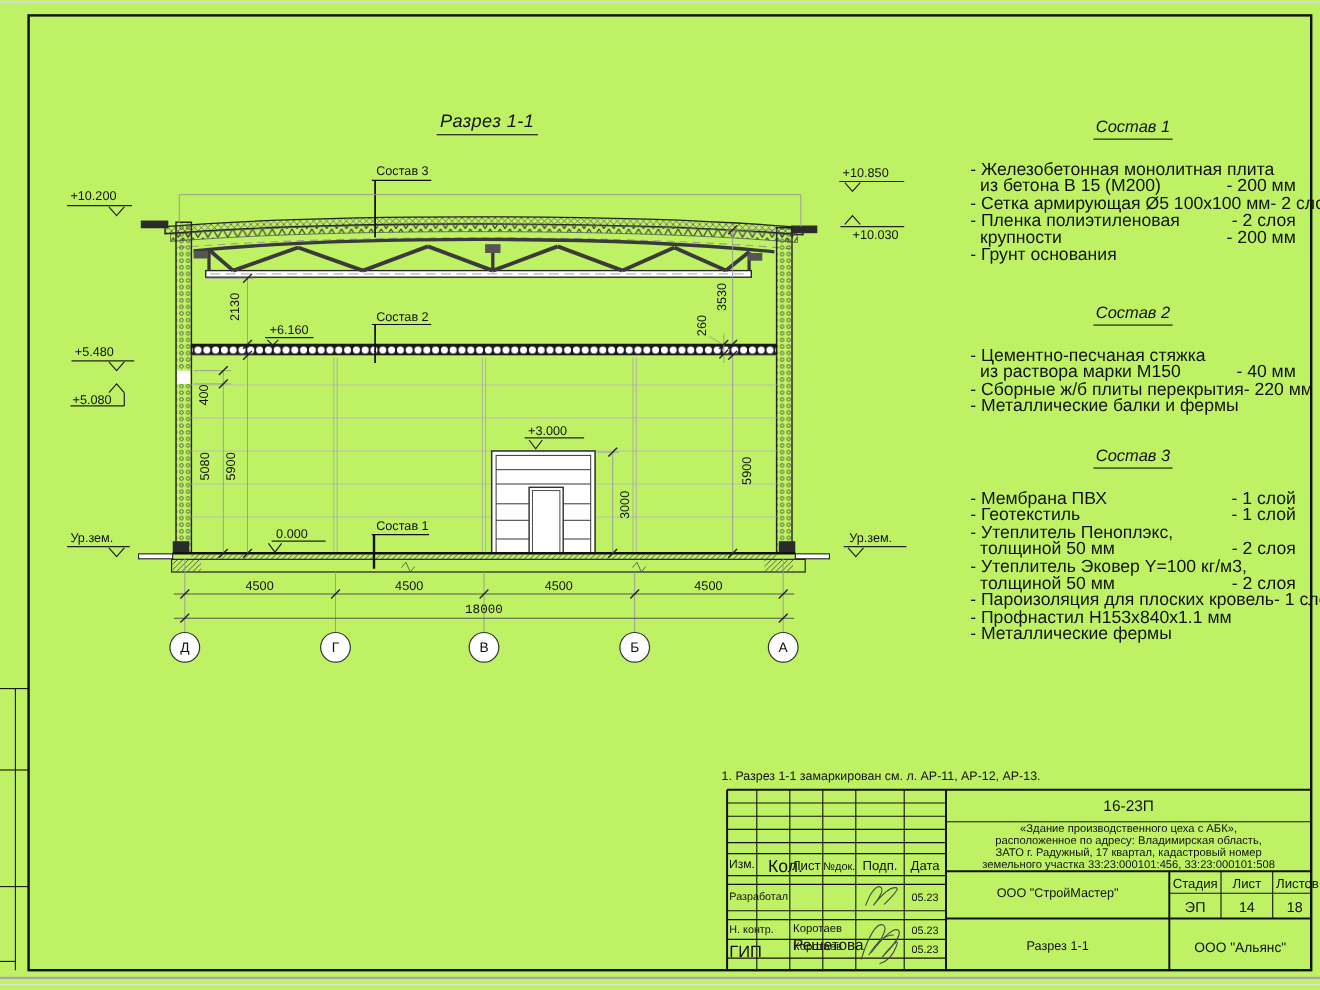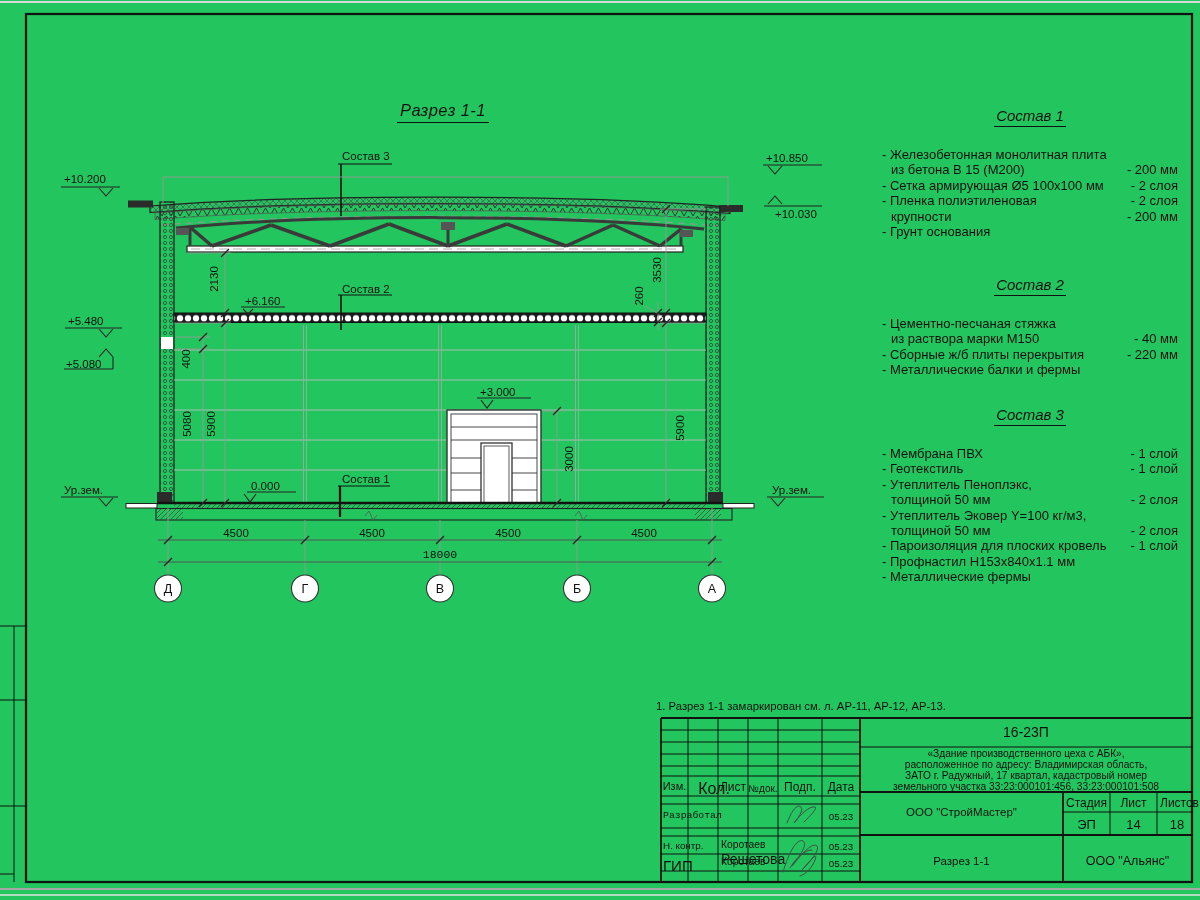--- a/index.html
+++ b/index.html
@@ -1,26 +1,26 @@
 <!DOCTYPE html>
 <html><head>
 <meta charset="utf-8">
 <style>
   html,body{margin:0;padding:0;background:#fff;}
-  #page{position:relative;width:1200px;height:900px;background:#22c55e;overflow:hidden;
+  #page{position:relative;width:1200px;height:900px;background:#bef264;overflow:hidden;
         font-family:"Liberation Sans",sans-serif;color:#111;}
   .abs{position:absolute;}
   .lb{font-size:11.5px;line-height:12px;white-space:nowrap;color:#111;}
   .vd{width:60px;text-align:center;transform:rotate(-90deg);font-size:11.5px;line-height:12px;color:#111;}
   .ctr{text-align:center;}
   .ttl span{font-size:16.5px;font-style:italic;letter-spacing:.4px;border-bottom:1.3px solid #111;padding:0 3px 3px;}
   .comp{position:absolute;left:882px;width:296px;}
   .comp .hd{text-align:center;height:18px;margin-bottom:22px;}
   .comp .hd span{font-size:15px;font-style:italic;border-bottom:1px solid #111;padding:0 2px 2px;}
-  .crow{display:flex;justify-content:space-between;font-size:13px;line-height:15.4px;white-space:nowrap;}
+  .crow{display:flex;justify-content:space-between;font-size:16px;line-height:15.4px;white-space:nowrap;}
   .crow .ind{padding-left:9px;}
   .tb{white-space:nowrap;}
   svg{position:absolute;left:0;top:0;}
 </style>
 </head>
 <body>
 
 <div id="page">
 
 <svg width="1200" height="900" viewBox="0 0 1200 900">
@@ -412,21 +412,21 @@
 
 <div class="abs tb" style="left:656px;top:700px;font-size:11.3px;">1. Разрез 1-1 замаркирован см. л. АР-11, АР-12, АР-13.</div>
 
 <div class="abs tb ctr" style="left:661px;top:780px;width:27px;font-size:11px;">Изм.</div>
 <div class="abs tb ctr" style="left:688px;top:780px;width:52px;font-size:16px;">Кол.</div>
 <div class="abs tb ctr" style="left:718px;top:780px;width:30px;font-size:12px;">Лист</div>
 <div class="abs tb ctr" style="left:748px;top:783px;width:30px;font-size:10px;">№док.</div>
 <div class="abs tb ctr" style="left:778px;top:780px;width:44px;font-size:12px;">Подп.</div>
 <div class="abs tb ctr" style="left:822px;top:780px;width:38px;font-size:12px;">Дата</div>
 
-<div class="abs tb" style="left:663px;top:810px;font-size:9.8px;font-family:Liberation Mono, monospace;">Разработал</div>
+<div class="abs tb" style="left:663px;top:810px;font-size:9.8px;">Разработал</div>
 <div class="abs tb" style="left:721px;top:851px;font-size:14px;">Решетова</div>
 <div class="abs tb ctr" style="left:824px;top:811px;width:34px;font-size:9.8px;">05.23</div>
 <div class="abs tb" style="left:663px;top:840px;font-size:9.8px;">Н. контр.</div>
 <div class="abs tb" style="left:721px;top:839px;font-size:10.3px;">Коротаев</div>
 <div class="abs tb ctr" style="left:824px;top:841px;width:34px;font-size:9.8px;">05.23</div>
 <div class="abs tb" style="left:663px;top:857px;font-size:15px;">ГИП</div>
 <div class="abs tb" style="left:721px;top:856px;font-size:10.3px;">Коротаев</div>
 <div class="abs tb ctr" style="left:824px;top:858px;width:34px;font-size:9.8px;">05.23</div>
 
 <div class="abs tb ctr" style="left:862px;top:724px;width:328px;font-size:14px;">16-23П</div>

